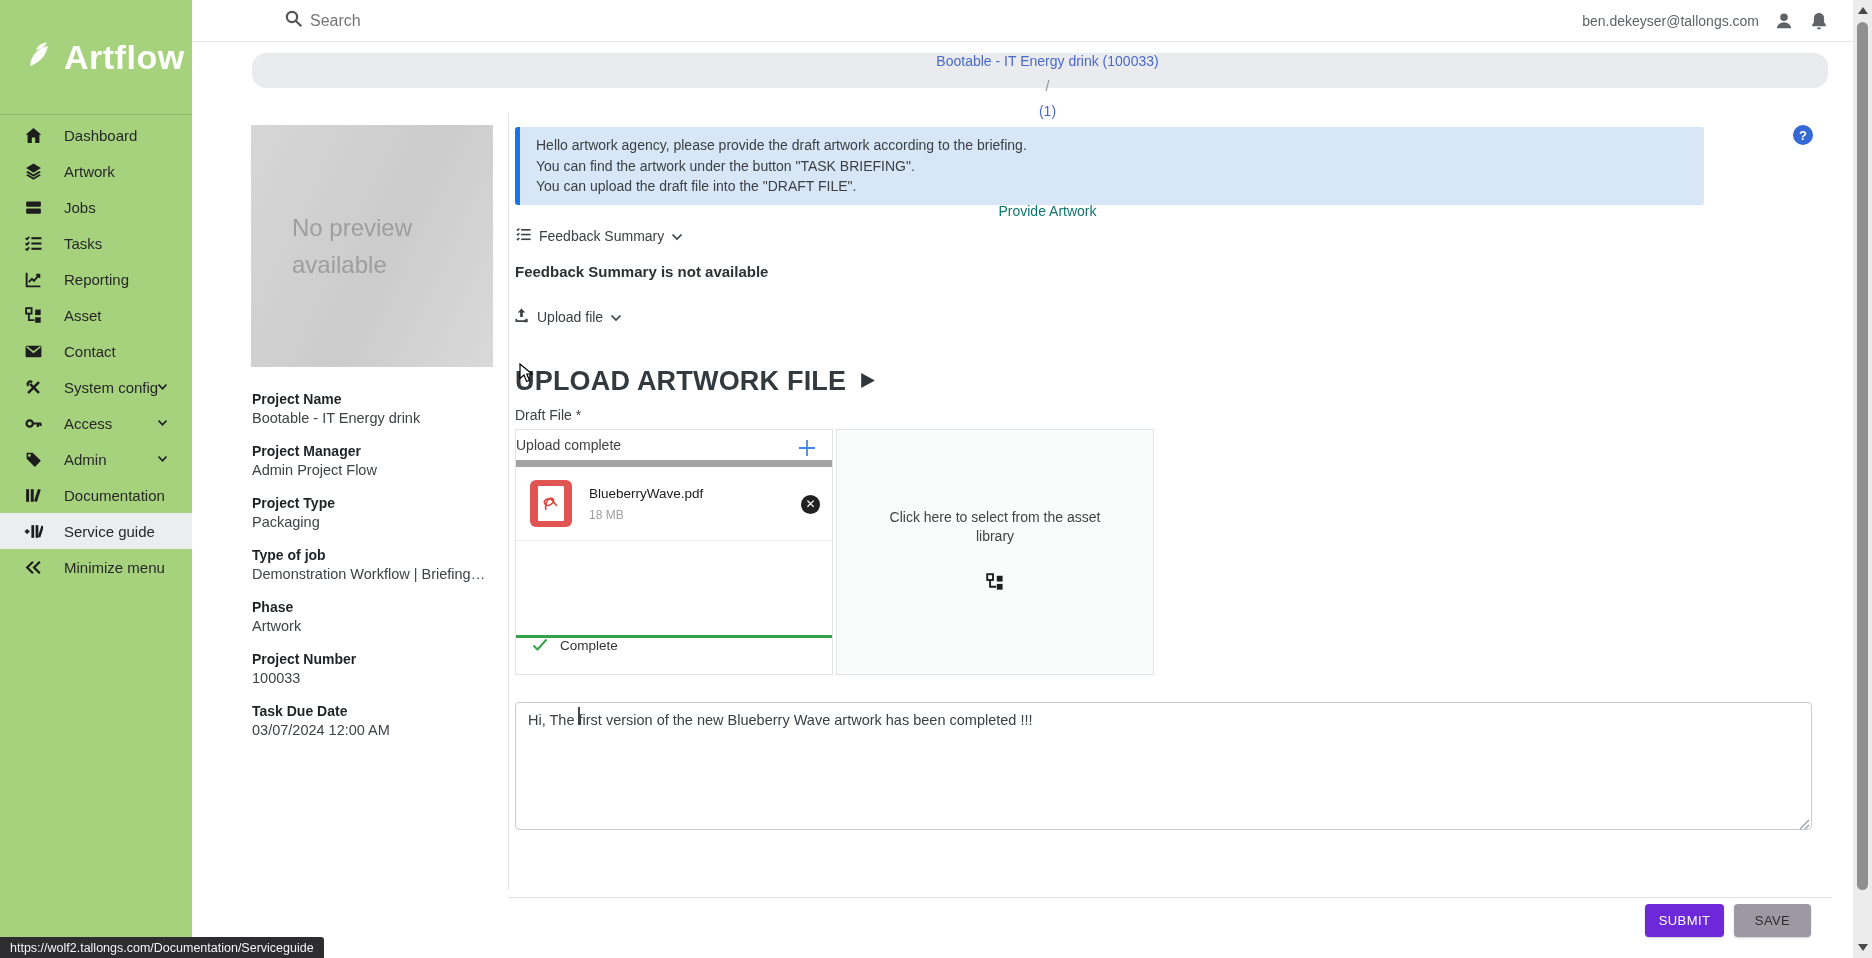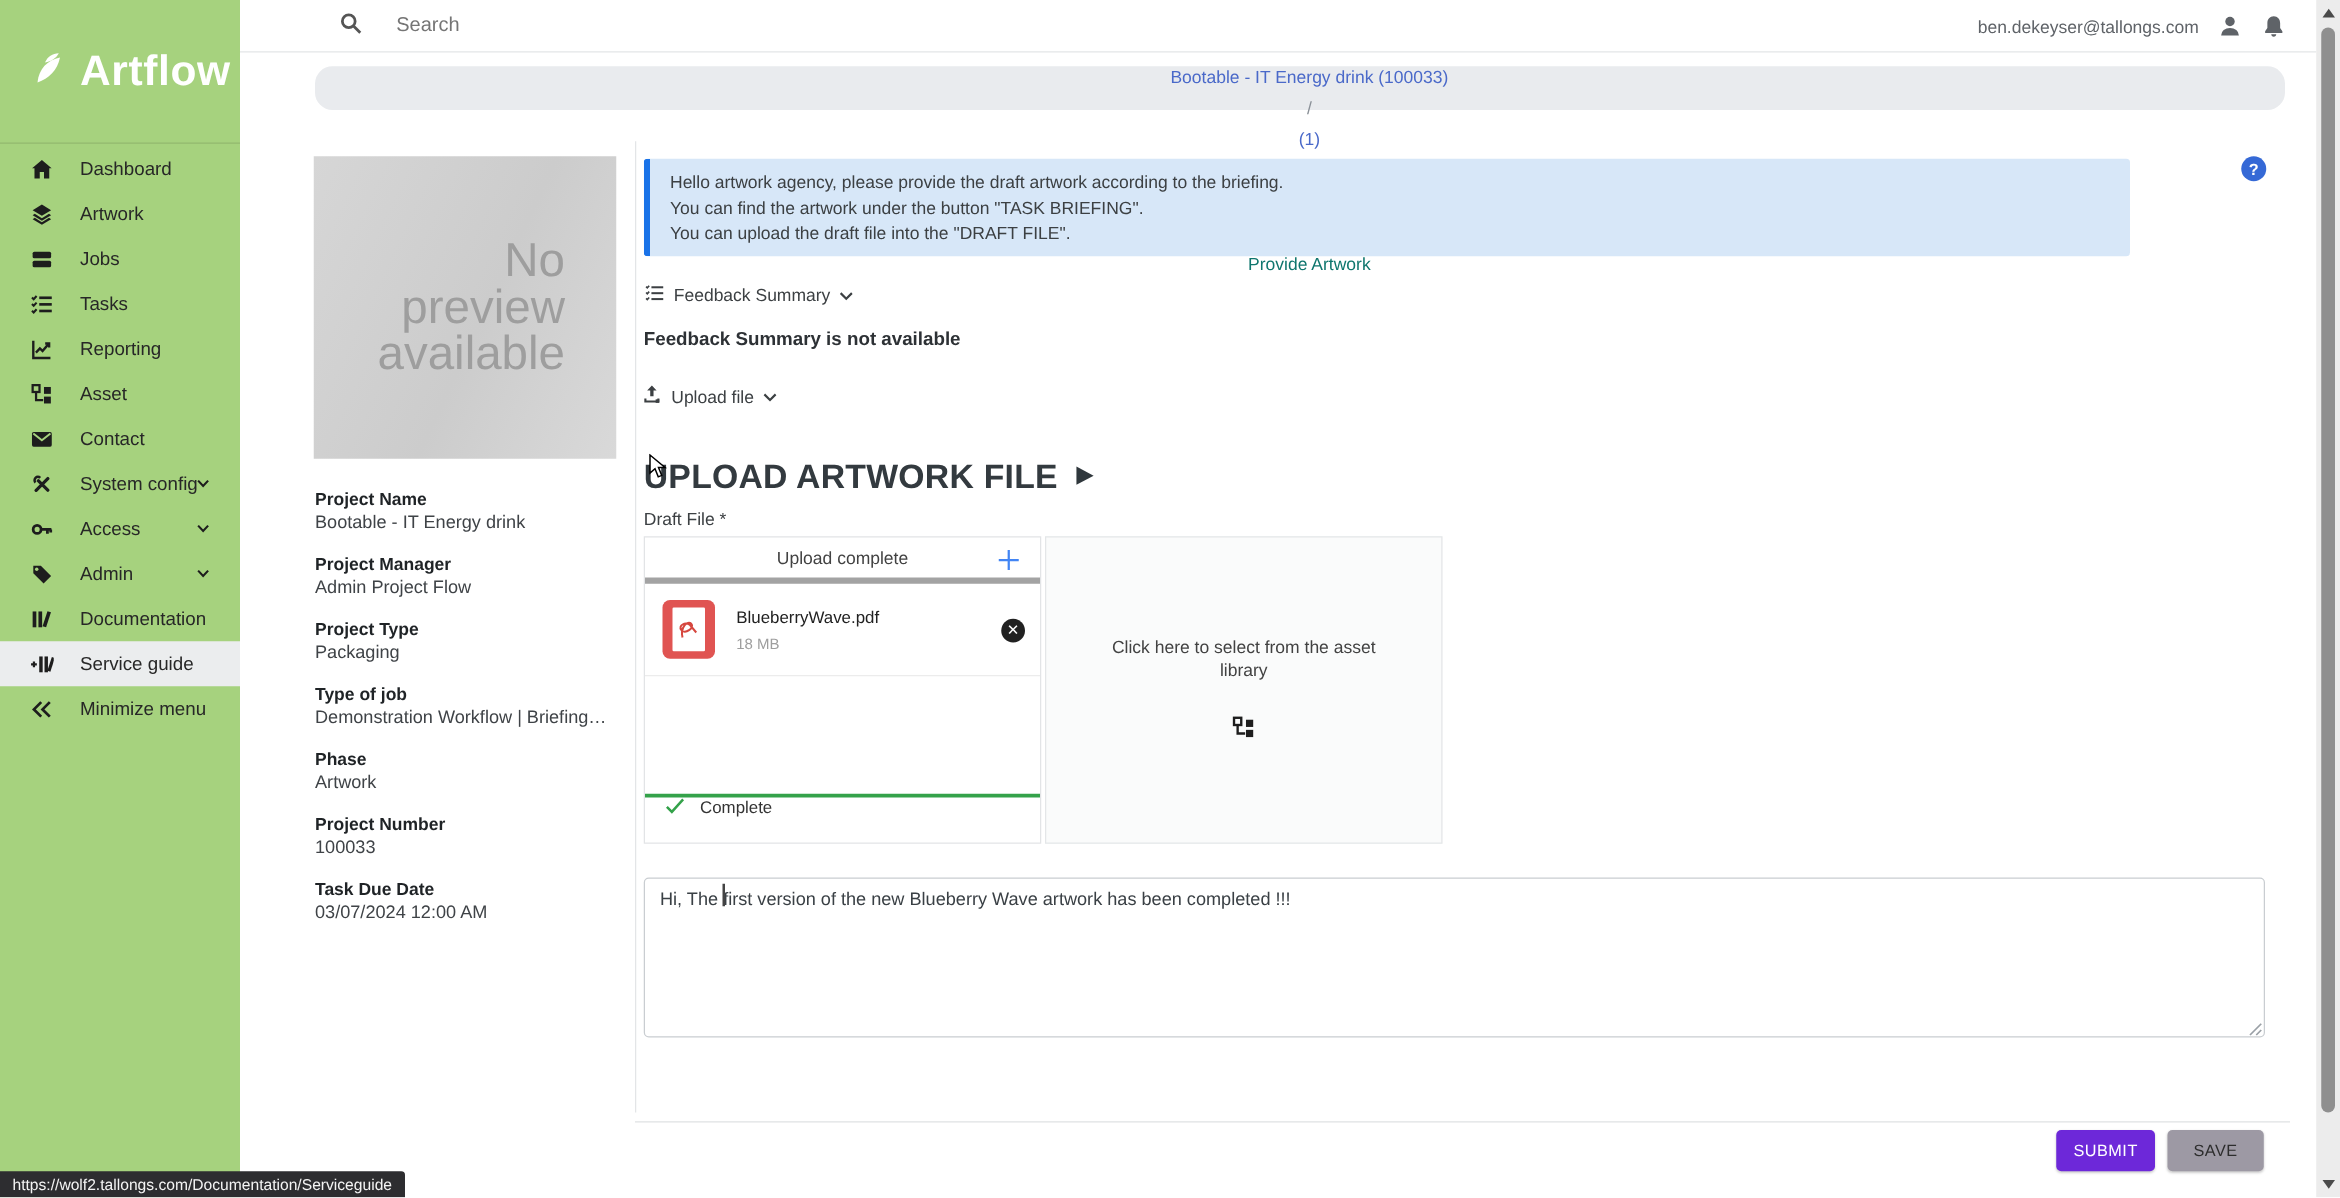--- a/index.html
+++ b/index.html
@@ -16,40 +16,40 @@
   .nav-item { position:relative; height:36px; display:flex; align-items:center; padding-left:24px; gap:21px;
               color:#272727; font-size:15px; cursor:pointer; }
   .nav-item.selected { background:#ebedee; }
   .nav-item .ic { width:19px; height:19px; flex:0 0 19px; display:flex; align-items:center; justify-content:center; }
   .nav-item svg { display:block; }
   .nav-chevron { position:absolute; right:24px; top:14px; }
 
   
   .topbar { position:absolute; left:192px; top:0; width:1661px; height:42px; background:#ffffff;
             border-bottom:1px solid #e4e6e8; }
-  .search { position:absolute; left:79px; top:0; height:42px; display:flex; align-items:center; gap:26px; }
+  .search { position:absolute; left:92px; top:0; height:42px; display:flex; align-items:center; gap:6px; }
   .search-input { border:none; outline:none; font-size:16px; color:#80868b; width:420px; background:transparent;
                   font-family:"Liberation Sans", sans-serif; }
   .tb-right { position:absolute; right:24px; top:0; height:42px; display:flex; align-items:center; gap:15px; }
   .tb-email { font-size:14px; color:#5f6368; }
   .tb-ic { width:20px; height:20px; color:#5f6368; cursor:pointer; }
 
   
   .breadcrumb { position:absolute; left:252px; top:53px; width:1576px; height:35px; background:#e9ebee;
                 border-radius:14px; display:flex; align-items:center; padding-left:15px; gap:9px; font-size:14px;flex-direction:column; }
   .bc-link { color:#4a69c9; cursor:pointer; }
   .bc-sep { color:#8a9097; }
   .bc-plain { color:#5f6368; }
   .bc-current { color:#0f766e; font-weight:normal; }
 
   
   .preview-box { position:absolute; left:251px; top:125px; width:242px; height:242px;
                  background:linear-gradient(115deg,#d6d6d6 0%,#cccccc 55%,#d9d9d9 100%);
                  display:flex; align-items:center; justify-content:center; }
-  .preview-text { width:160px; text-align:right; font-size:38px; line-height:37px; color:#9e9e9e; }
+  .preview-text { width:160px; text-align:left; font-size:24px; line-height:37px; color:#9e9e9e; }
   .details { position:absolute; left:252px; top:390px; width:250px; }
   .d-row { margin-bottom:14px; }
   .d-label { font-size:14px; font-weight:bold; color:#1f2326; line-height:19px; }
   .d-value { font-size:14.5px; color:#3f4347; line-height:19px; white-space:nowrap; overflow:hidden; }
 
   
   .vline { position:absolute; left:508px; top:113px; width:1px; height:777px; background:#e3e5e7; }
   .info-box { position:absolute; left:515px; top:127px; width:1189px; background:#d7e7f8;
               border-left:5px solid #1a73e8; border-radius:3px; padding:8px 16px; }
   .info-line { font-size:14px; line-height:20.5px; color:#3c4043; }
@@ -62,22 +62,22 @@
   .fb-empty { position:absolute; left:515px; top:263px; font-size:15px; font-weight:bold; color:#2d3135; }
   .upload-toggle { position:absolute; left:513px; top:307px; display:flex; align-items:center; gap:7px;
                    font-size:14px; color:#3c4043; cursor:pointer; }
 
   .art-title { position:absolute; left:515px; top:366px; display:flex; align-items:center; gap:12px;
                font-size:27px; font-weight:bold; color:#333a3f; letter-spacing:0.2px; }
   .draft-label { position:absolute; left:515px; top:407px; font-size:14px; color:#3c4043; }
 
   .up-panel { position:absolute; left:515px; top:429px; width:318px; height:246px; background:#ffffff;
               border:1px solid #e2e4e6; }
-  .up-header { position:relative; height:37px; border-bottom:5px solid #a3a3a3; display:flex; align-items:center;
-               justify-content:center; font-size:14px; color:#424242; }
+  .up-header { position:relative; height:37px; border-bottom:7px solid #a3a3a3; display:flex; align-items:center;
+               justify-content:flex-start; font-size:14px; color:#424242; }
   .plus-btn { position:absolute; right:12px; top:5px; width:26px; height:26px; color:#4285f4; cursor:pointer; }
   .file-row { position:relative; height:74px; border-bottom:1px solid #ececec; }
   .pdf-icon { position:absolute; left:14px; top:13px; width:42px; height:47px; background:#e05452; border-radius:6px; }
   .pdf-page { position:absolute; left:8px; top:6px; width:26px; height:35px; background:#ffffff; border-radius:1px; }
   .file-name { position:absolute; left:73px; top:19px; font-size:13.5px; color:#212121; cursor:pointer; }
   .file-size { position:absolute; left:73px; top:41px; font-size:12px; color:#9e9e9e; }
   .remove-btn { position:absolute; right:12px; top:28px; width:19px; height:19px; border-radius:50%;
                 background:#212121; color:#ffffff; font-size:12px; line-height:19px; text-align:center; cursor:pointer; }
   .progress-line { position:absolute; left:0; bottom:36px; width:100%; height:3px; background:#34a24a; }
   .up-footer { position:absolute; left:0; bottom:0; width:100%; height:36px; display:flex; align-items:flex-start;

